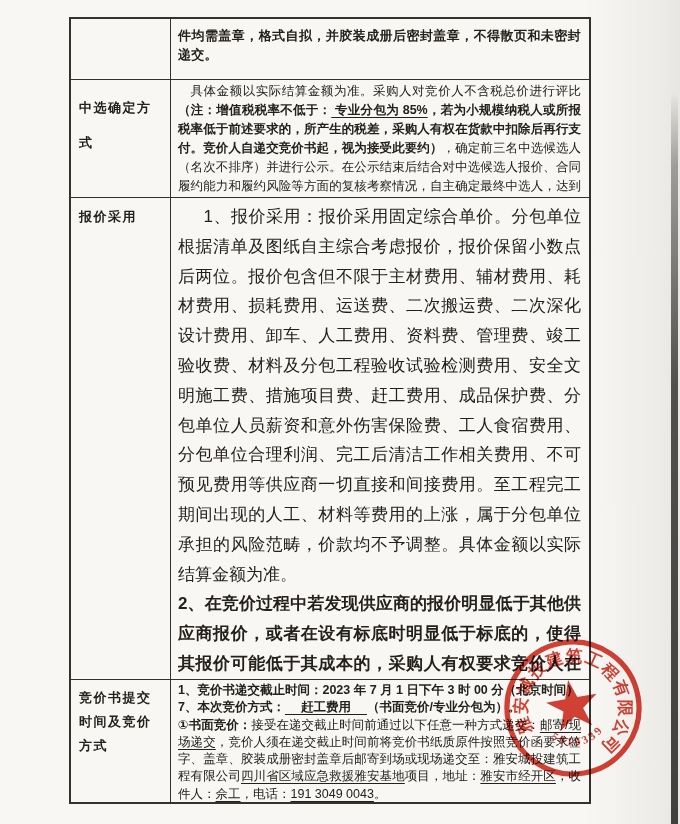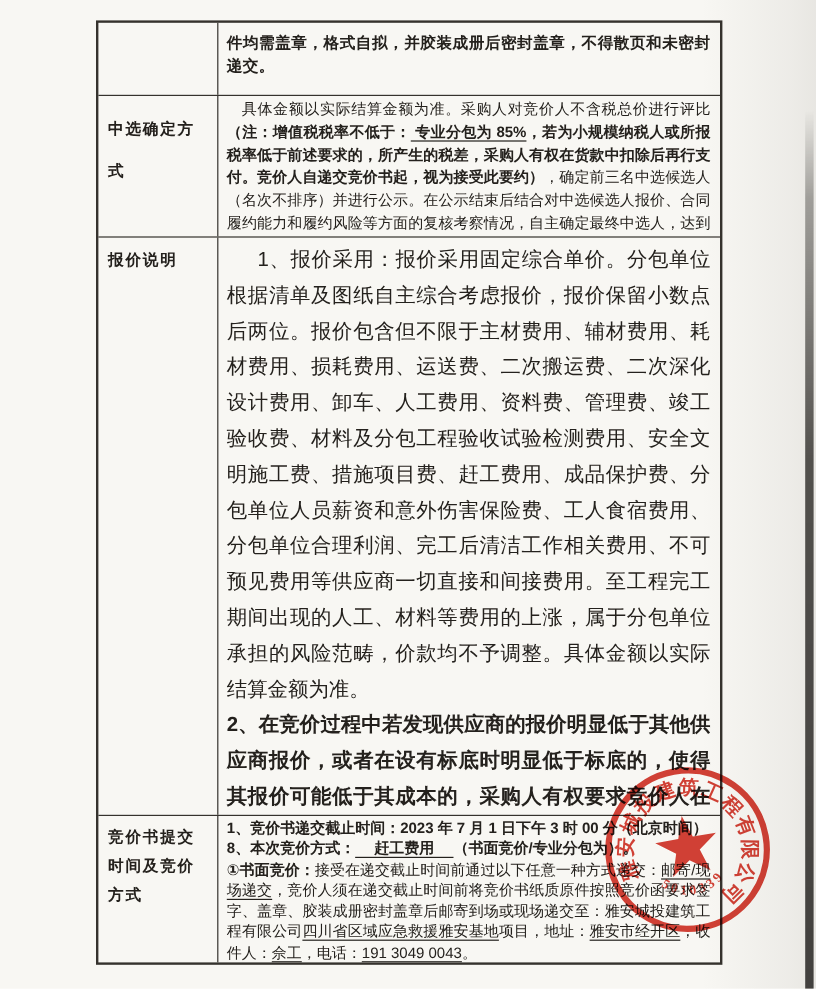--- a/index.html
+++ b/index.html
@@ -15,21 +15,21 @@
       #f8f7f3;
   }
   
   .edge-band{
     position:absolute;left:671px;top:92px;width:7px;height:732px;
     background:linear-gradient(180deg, rgba(70,68,64,0) 0%, rgba(70,68,64,0.45) 10%,
                rgba(55,53,50,0.85) 40%, rgba(48,46,44,0.9) 100%);
     filter:blur(0.4px);
   }
   .doc-table{
-    position:absolute;left:80px;top:17px;width:522px;
+    position:absolute;left:69px;top:17px;width:522px;
     border:2px solid #35322d;
     box-sizing:border-box;
     color:var(--ink,#24211d);
   }
   .row{display:flex;box-sizing:border-box;border-bottom:1.5px solid #35322d;}
   .row:last-child{border-bottom:none;}
   .r1{height:61px;}
   .r2{height:118px;}
   .r3{height:482px;}
   .r4{height:122px;}
@@ -77,32 +77,32 @@
     </div>
 
     <div class="row r2">
       <div class="cell label">中选确定方<br>式</div>
       <div class="cell content">
           <div class="para" style="text-indent: 1em;"><span>具体金额以实际结算金额为准。采购人对竞价人不含税总价进行评比</span><span class="b">（注：增值税税率不低于：</span><span class="b u"> 专业分包为 85%</span><span class="b">，若为小规模纳税人或所报税率低于前述要求的，所产生的税差，采购人有权在货款中扣除后再行支付。竞价人自递交竞价书起，视为接受此要约）</span><span>，确定前三名中选候选人（名次不排序）并进行公示。在公示结束后结合对中选候选人报价、合同履约能力和履约风险等方面的复核考察情况，自主确定最终中选人，达到优质采购的目的。</span></div>
         </div>
     </div>
 
     <div class="row r3">
-      <div class="cell label">报价说明</div>
+      <div class="cell label">报价采用</div>
       <div class="cell content">
           <div class="para" style="text-indent: 1.5em;"><span>1、报价采用：报价采用固定综合单价。分包单位根据清单及图纸自主综合考虑报价，报价保留小数点后两位。报价包含但不限于主材费用、辅材费用、耗材费用、损耗费用、运送费、二次搬运费、二次深化设计费用、卸车、人工费用、资料费、管理费、竣工验收费、材料及分包工程验收试验检测费用、安全文明施工费、措施项目费、赶工费用、成品保护费、分包单位人员薪资和意外伤害保险费、工人食宿费用、分包单位合理利润、完工后清洁工作相关费用、不可预见费用等供应商一切直接和间接费用。至工程完工期间出现的人工、材料等费用的上涨，属于分包单位承担的风险范畴，价款均不予调整。具体金额以实际结算金额为准。</span></div>
           <div class="para"><span class="b">2、在竞价过程中若发现供应商的报价明显低于其他供应商报价，或者在设有标底时明显低于标底的，使得其报价可能低于其成本的，采购人有权要求竞价人在 90 分钟内作出书面说明并提供相应的证明材料，证明材料应采用书面方式并由其法定代表人或其授权委托代理人签字按手印或盖公司印章，证明材料原则上应为原件（证明材料应能证明竞价人近期以来，曾以与本次竞价采购一致或近似的价格来履行类似的业绩）。竞价人不能按时合理说明或者不能提供相应证明材料的，由评比小组认定该竞价人以低于成本报价竞标，其报价作无效处理，并有权将该竞价人列入采购人黑名单。</span></div>
         </div>
     </div>
 
     <div class="row r4">
       <div class="cell label">竞价书提交<br>时间及竞价<br>方式</div>
       <div class="cell content">
           <div class="para"><span class="b">1、竞价书递交截止时间：2023 年 7 月 1 日下午 3 时 00 分（北京时间）</span></div>
-          <div class="para"><span class="b">8、本次竞价方式：</span><span class="b u">　 赶工费用 　</span><span class="b">（书面竞价/专业分包为）。</span></div>
+          <div class="para"><span class="b">7、本次竞价方式：</span><span class="b u">　 赶工费用 　</span><span class="b">（书面竞价/专业分包为）。</span></div>
           <div class="para"><span class="b">①书面竞价：</span><span>接受在递交截止时间前通过以下任意一种方式递交：</span><span class="u">邮寄/现场递交</span><span>，竞价人须在递交截止时间前将竞价书纸质原件按照竞价函要求签字、盖章、胶装成册密封盖章后邮寄到场或现场递交至：雅安城投建筑工程有限公司</span><span class="u">四川省区域应急救援雅安基地</span><span>项目，地址：</span><span class="u">雅安市经开区</span><span>，收件人：</span><span class="u">佘工</span><span>，电话：</span><span class="u">191 3049 0043</span><span>。</span></div>
         </div>
     </div>
 
   </div>
 
   <div class="stamp">
     <svg viewBox="0 0 200 200">
       <defs>
         <path id="seal-arc" d="M 41.7,121.2 A 62 62 0 1 1 158.3 78.8 A 62 62 0 1 1 41.7 121.2" fill="none"></path>

